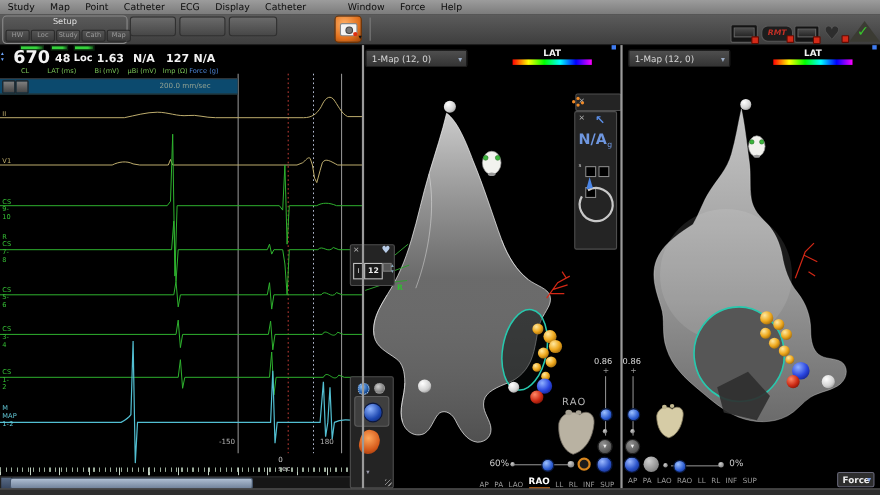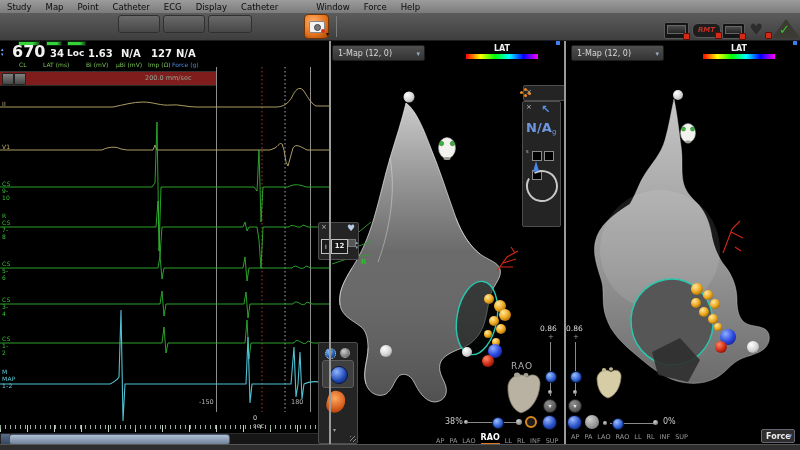--- a/index.html
+++ b/index.html
@@ -33,21 +33,21 @@
              font-style:italic;font-weight:bold;font-size:7px;text-align:center;line-height:12px;}
   .hearticon{font-size:16px;color:#2d2d2d;text-shadow:0 0 1px #777;line-height:16px;}
   .tri{width:0;height:0;border-left:14px solid transparent;border-right:14px solid transparent;border-bottom:19px solid #3b3b33;}
   .tri-check{left:7px;top:3px;font-size:13px;font-weight:bold;color:#39c42c;}
   
   .vital-val{color:#f2f2f2;font-size:10px;font-weight:bold;}
   .vital-lab{font-size:6px;color:#79c257;}
   .vital-lab.blue{color:#4d86d8;}
   .sigbar{height:3px;background:linear-gradient(90deg,#35d23c 70%,#14521a);border:1px solid #0c2c10;}
   .spinner{color:#6fa8ff;font-size:5px;line-height:5px;text-align:center;}
-  .subbar{left:0;top:71px;width:216px;height:13px;background:#7f1d1d;border-top:1px solid #333;border-bottom:1px solid #282f28;}
+  .subbar{left:0;top:71px;width:216px;height:13px;background:#0c4a6e;border-top:1px solid #333;border-bottom:1px solid #282f28;}
   .subbtn{width:10px;height:10px;background:linear-gradient(#808080,#454545);border:1px solid #222;border-radius:1px;}
   .sweep{font-size:6.5px;color:#93a393;}
   .trlab{font-size:6px;letter-spacing:.2px;}
   .trlab.y{color:#bfae6e;} .trlab.g{color:#35c035;} .trlab.c{color:#62c9d8;}
   .axlab{font-size:6.5px;color:#b3b3b3;}
   .ruler1{left:0;top:425px;width:330px;height:4px;
           background:repeating-linear-gradient(90deg,#9aab9a 0 1px,transparent 1px 5px);}
   .ruler2{left:0;top:425px;width:330px;height:7px;
           background:repeating-linear-gradient(90deg,#c2d0c2 0 1px,transparent 1px 27px);}
   .sb-track{left:0;top:433px;width:330px;height:11px;background:#161616;border-top:1px solid #2c2c2c;}
@@ -236,20 +236,30 @@
     <span class="menu-item">ECG</span>
     <span class="menu-item">Display</span>
     <span class="menu-item">Catheter</span>
     <span class="menu-spacer"></span>
     <span class="menu-item">Window</span>
     <span class="menu-item">Force</span>
     <span class="menu-item">Help</span>
   </div>
 
   <div class="abs toolbar" style="z-index:5;">
+    <div class="abs setup-group">
+      <div class="abs setup-label">Setup</div>
+      <div class="abs setup-btns">
+        <div class="sbtn">HW</div>
+        <div class="sbtn">Loc</div>
+        <div class="sbtn">Study</div>
+        <div class="sbtn">Cath</div>
+        <div class="sbtn">Map</div>
+      </div>
+    </div>
     <div class="abs tb-big" style="left:118px;top:2px;width:40px;"></div>
     <div class="abs tb-big" style="left:163px;top:2px;width:40px;"></div>
     <div class="abs tb-big" style="left:208px;top:2px;width:42px;"></div>
     <div class="abs snapshot-btn">
       <div class="abs cam">
           <span class="lens"></span>
           <span class="dot"></span>
         </div>
     </div>
     <div class="abs snap-chev">▾</div>
@@ -281,21 +291,21 @@
     <div class="abs sigbar" style="left:46px;top:1px;width:14px;"></div>
     <div class="abs sigbar" style="left:67px;top:1px;width:17px;"></div>
 
     <div class="abs spinner" style="left:1px;top:7px;">
       <div>▴</div>
       <div>▾</div>
     </div>
 
     <span class="abs vital-val" style="left:12px;top:2px;font-size:16px;">670</span>
     <span class="abs vital-lab" style="left:19px;top:21px;">CL</span>
-    <span class="abs vital-val" style="left:50px;top:8px;">34</span>
+    <span class="abs vital-val" style="left:50px;top:8px;">48</span>
     <span class="abs vital-lab" style="left:43px;top:21px;">LAT (ms)</span>
     <span class="abs vital-val" style="left:67px;top:8px;font-size:9px;">Loc</span>
     <span class="abs vital-val" style="left:88px;top:8px;">1.63</span>
     <span class="abs vital-lab" style="left:86px;top:21px;">Bi (mV)</span>
     <span class="abs vital-val" style="left:121px;top:8px;">N/A</span>
     <span class="abs vital-lab" style="left:116px;top:21px;">µBi (mV)</span>
     <span class="abs vital-val" style="left:151px;top:8px;">127</span>
     <span class="abs vital-lab" style="left:148px;top:21px;">Imp (Ω)</span>
     <span class="abs vital-val" style="left:176px;top:8px;">N/A</span>
     <span class="abs vital-lab blue" style="left:172px;top:21px;">Force (g)</span>
@@ -388,21 +398,21 @@
       <div class="abs gear-g" style="left:21px;top:5px;"></div>
       <div class="abs orb-btn">
           <div class="orb"></div>
         </div>
       <div class="abs blob" style="left:8px;top:48px;"></div>
       <div class="abs" style="left:14px;bottom:10px;font-size:6px;color:#99a;">▾</div>
       <div class="abs grip" style="right:1px;bottom:1px;"></div>
     </div>
 
     <span class="abs projlab" style="left:511px;top:361px;">RAO</span>
-    <span class="abs" style="left:445px;top:417px;font-size:8px;color:#ccc;">38%</span>
+    <span class="abs" style="left:445px;top:417px;font-size:8px;color:#ccc;">60%</span>
     <div class="abs htrack" style="left:466px;top:422px;width:54px;"></div>
     <div class="abs graydot" style="left:464px;top:420px;width:4px;height:4px;"></div>
     <div class="abs handle" style="left:492px;top:417px;"></div>
     <div class="abs graydot" style="left:516px;top:419px;width:6px;height:6px;"></div>
     <div class="abs ringamber" style="left:525px;top:416px;"></div>
 
     <span class="abs" style="left:540px;top:324px;font-size:7.5px;color:#ddd;">0.86</span>
     <span class="abs" style="left:548px;top:333px;font-size:7px;color:#999;">+</span>
     <div class="abs vtrack" style="left:550px;top:342px;height:54px;"></div>
     <div class="abs handle" style="left:545px;top:371px;"></div>

